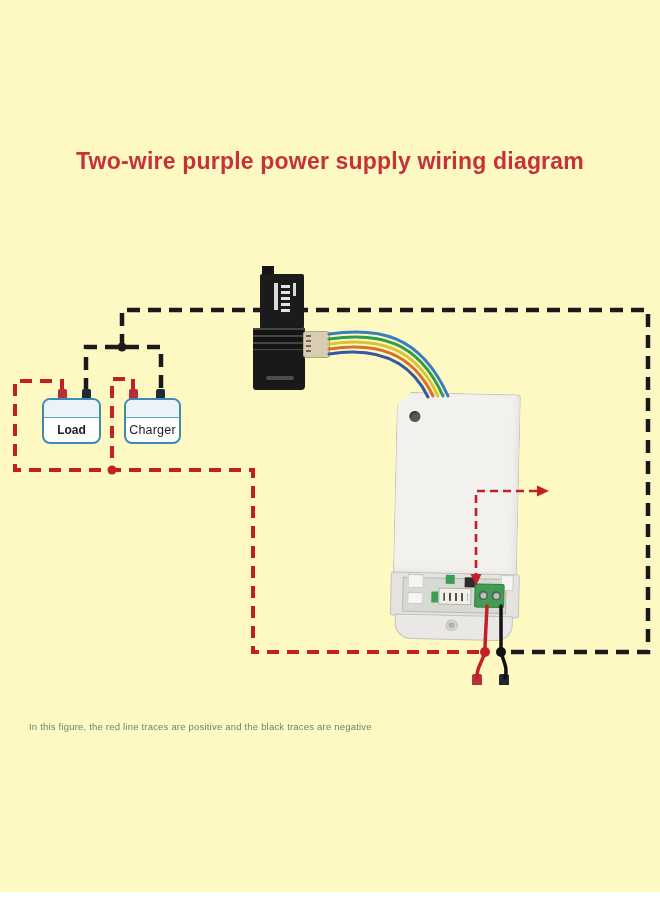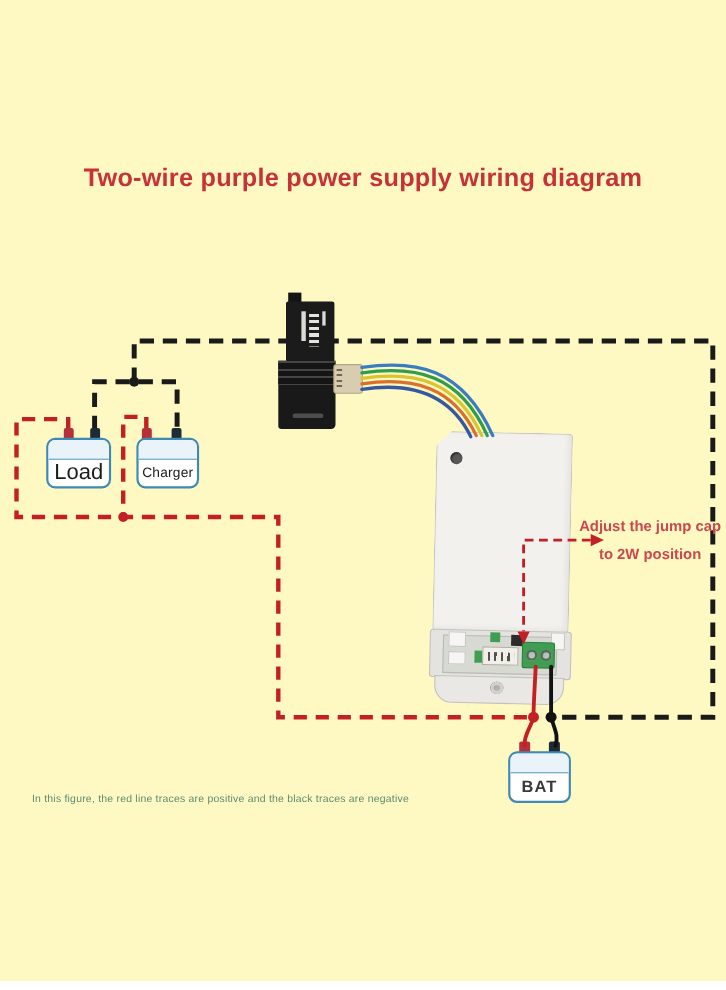--- a/index.html
+++ b/index.html
@@ -29,21 +29,21 @@
     box-sizing:border-box;overflow:hidden;
   }
   .comp-box .cap{
     height:17px;background:#e9f3f9;border-bottom:1.5px solid #5fa3c6;
   }
   .comp-box .lbl{
     display:flex;align-items:center;justify-content:center;
     height:calc(100% - 18.5px);color:#1c1c1c;
   }
   #load-box{left:42px;top:398px;width:59px;height:46px;}
-  #load-box .lbl{font-size:20px;font-weight:400;}
+  #load-box .lbl{font-size:12px;font-weight:700;}
   #charger-box{left:124px;top:398px;width:57px;height:46px;}
   #charger-box .lbl{font-size:12.5px;font-weight:500;letter-spacing:.2px;}
   #bat-box{left:462px;top:683px;width:57px;height:47px;}
   #bat-box .lbl{font-size:15px;font-weight:600;color:#3a3a3a;letter-spacing:1px;}
 
   .terminal{width:9px;height:11px;border-radius:2px 2px 0 0;}
   .terminal.pos{background:#b5303a;}
   .terminal.neg{background:#1e2a36;}
 
   
@@ -183,24 +183,20 @@
 
   <div class="abs terminal pos" style="left:129px;top:389px;"></div>
   <div class="abs terminal neg" style="left:156px;top:389px;"></div>
   <div class="abs comp-box" id="charger-box">
     <div class="cap"></div>
     <div class="lbl">Charger</div>
   </div>
 
   <div class="abs terminal pos" style="left:472px;top:674px;width:10px;"></div>
   <div class="abs terminal neg" style="left:499px;top:674px;width:10px;"></div>
-  <div class="abs comp-box" id="bat-box">
-    <div class="cap"></div>
-    <div class="lbl">BAT</div>
-  </div>
 
   <svg width="660" height="900" viewBox="0 0 660 900">
     <g fill="none" stroke-width="3" stroke-linecap="round">
       <path stroke="#3a7cc0" d="M 329,334 C 378,327 420,334 448,396"></path>
       <path stroke="#2f9c4e" d="M 329,339 C 378,332 418,340 443,396"></path>
       <path stroke="#d9c531" d="M 329,344 C 377,337 415,346 438,396"></path>
       <path stroke="#d9712c" d="M 329,349 C 376,342 412,352 433,396"></path>
       <path stroke="#35589e" d="M 329,354 C 374,347 409,358 428,397"></path>
     </g>
 
@@ -216,20 +212,16 @@
     </g>
 
     <g stroke="none">
       <circle cx="122" cy="347" r="4.5" fill="#1a1a1a"></circle>
       <circle cx="112" cy="470" r="4.5" fill="#c32026"></circle>
       <circle cx="485" cy="652" r="5" fill="#c32026"></circle>
       <circle cx="501" cy="652" r="5" fill="#121212"></circle>
     </g>
   </svg>
 
-  <div class="abs" id="callout">
-    <div>Adjust the jump cap</div>
-    <div>to 2W position</div>
-  </div>
 
   <div class="abs" id="footnote">In this figure, the red line traces are positive and the black traces are negative</div>
 
 </div>
 
 </body></html>

